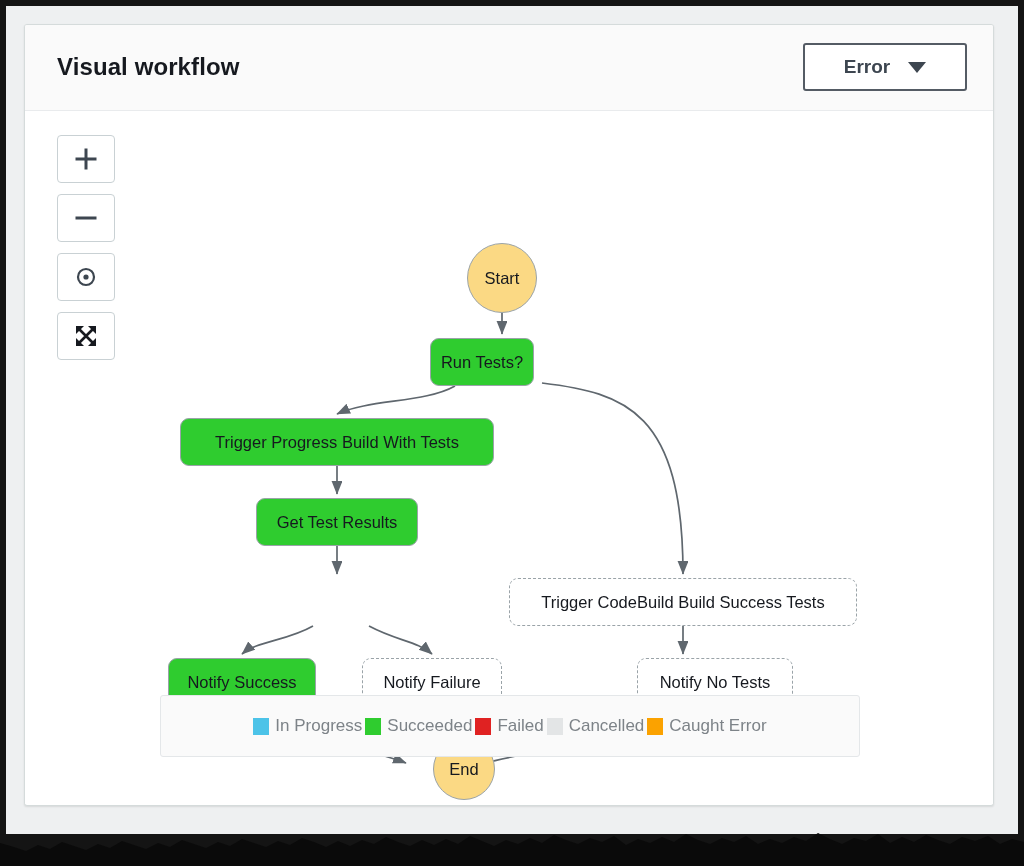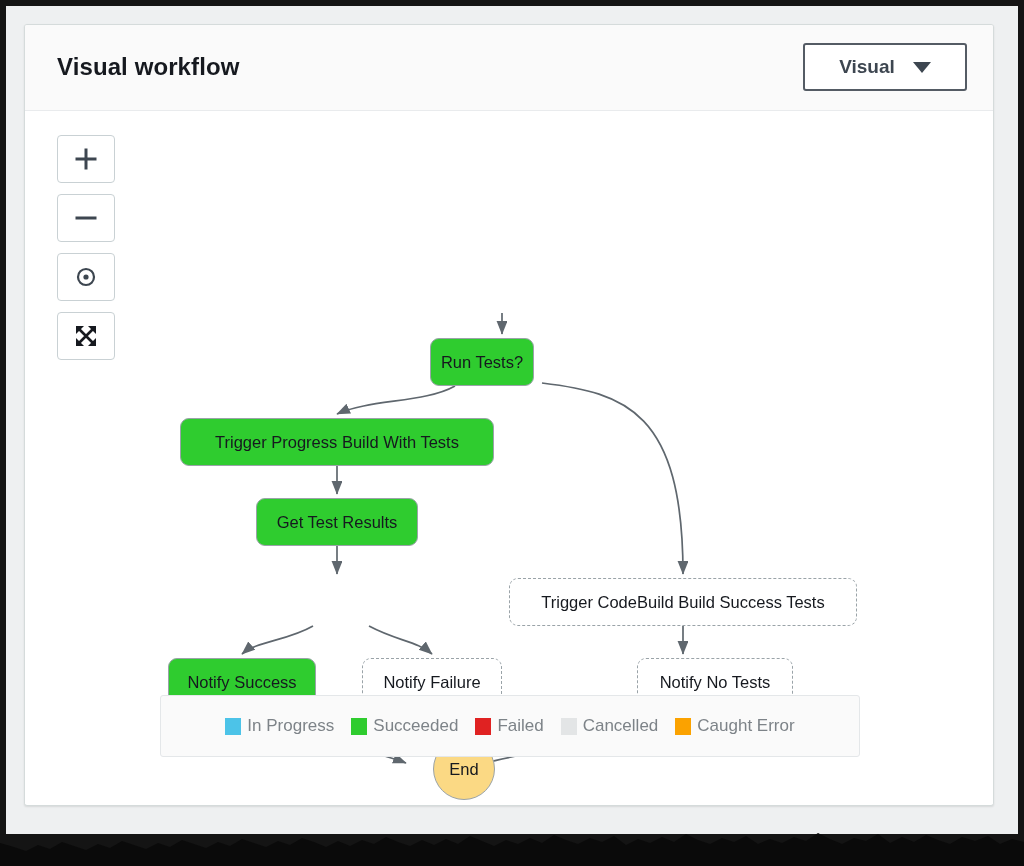--- a/index.html
+++ b/index.html
@@ -176,21 +176,21 @@
     left: 135px;
     top: 584px;
     width: 700px;
     height: 62px;
     background: #fafafa;
     border: 1px solid #e4e7e9;
     border-radius: 3px;
     display: flex;
     align-items: center;
     justify-content: center;
-    gap: 17px;
+    gap: 3px;
     z-index: 4;
     box-sizing: border-box;
   }
   .legend-item {
     display: flex;
     align-items: center;
     gap: 6px;
   }
   .legend-swatch {
     width: 16px;
@@ -206,21 +206,21 @@
 <body>
 
 <div id="page-frame">
   <div id="page-canvas">
 
     <div id="card">
 
       <div id="card-header">
         <div id="card-title">Visual workflow</div>
         <div id="export-button">
-          <span id="export-label">Visual</span>
+          <span id="export-label">Error</span>
           <span class="caret"></span>
         </div>
       </div>
 
       <div id="graph-area">
 
         <div id="zoom-controls">
           <div class="zoom-btn">
             <svg width="26" height="26" viewBox="0 0 26 26">
               <path d="M13 4 V22 M4 13 H22" stroke="#3d4650" stroke-width="3" stroke-linecap="square" fill="none"></path>
@@ -273,20 +273,21 @@
             <path d="M658,515 L658,543"></path>
 
             <path d="M217,595 C217,618 330,632 381,652"></path>
 
             <path d="M407,595 L414,623"></path>
 
             <path d="M658,595 C658,620 520,636 451,654"></path>
           </g>
         </svg>
 
+        <div class="node terminal" style="left:442px;top:132px;width:70px;height:70px;">Start</div>
         <div class="node state succeeded" style="left:405px;top:227px;width:104px;">Run Tests?</div>
         <div class="node state succeeded" style="left:155px;top:307px;width:314px;">Trigger Progress Build With Tests</div>
         <div class="node state succeeded" style="left:231px;top:387px;width:162px;">Get Test Results</div>
         <div class="node state succeeded" style="left:143px;top:547px;width:148px;">Notify Success</div>
         <div class="node state inactive" style="left:337px;top:547px;width:140px;">Notify Failure</div>
         <div class="node state inactive" style="left:484px;top:467px;width:348px;">Trigger CodeBuild Build Success Tests</div>
         <div class="node state inactive" style="left:612px;top:547px;width:156px;">Notify No Tests</div>
         <div class="node terminal" style="left:408px;top:627px;width:62px;height:62px;">End</div>
 
         <div id="legend">

